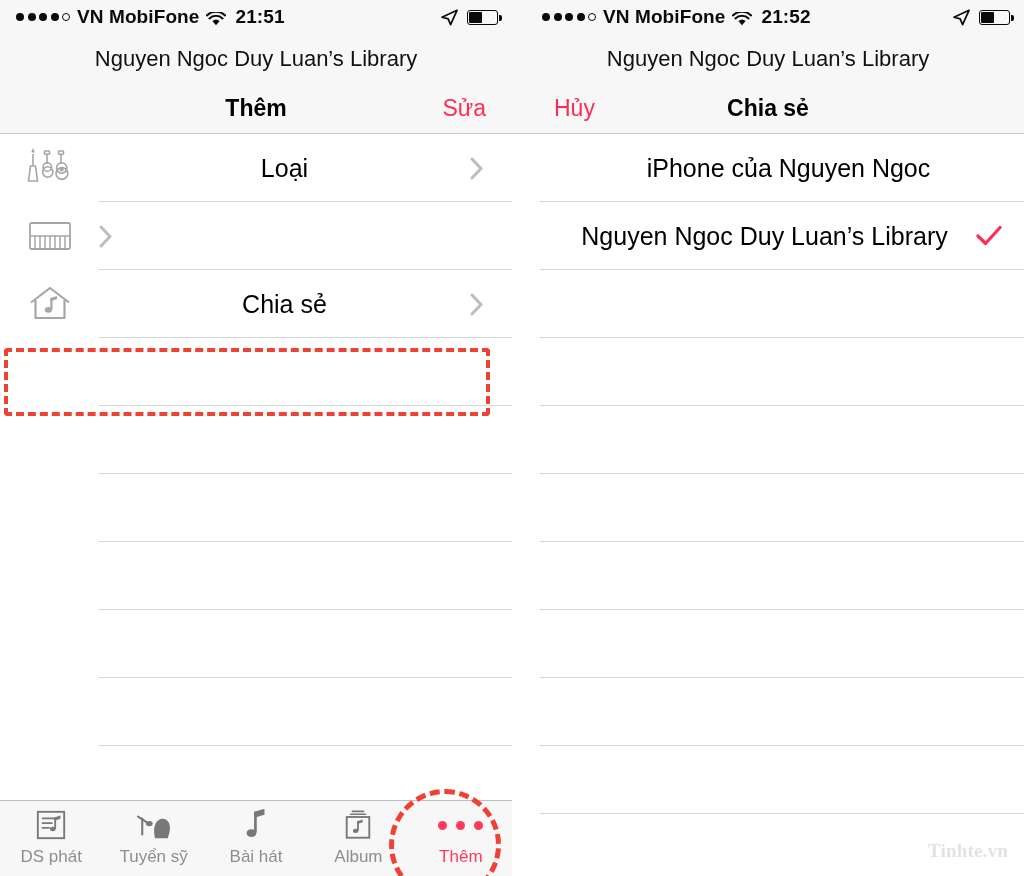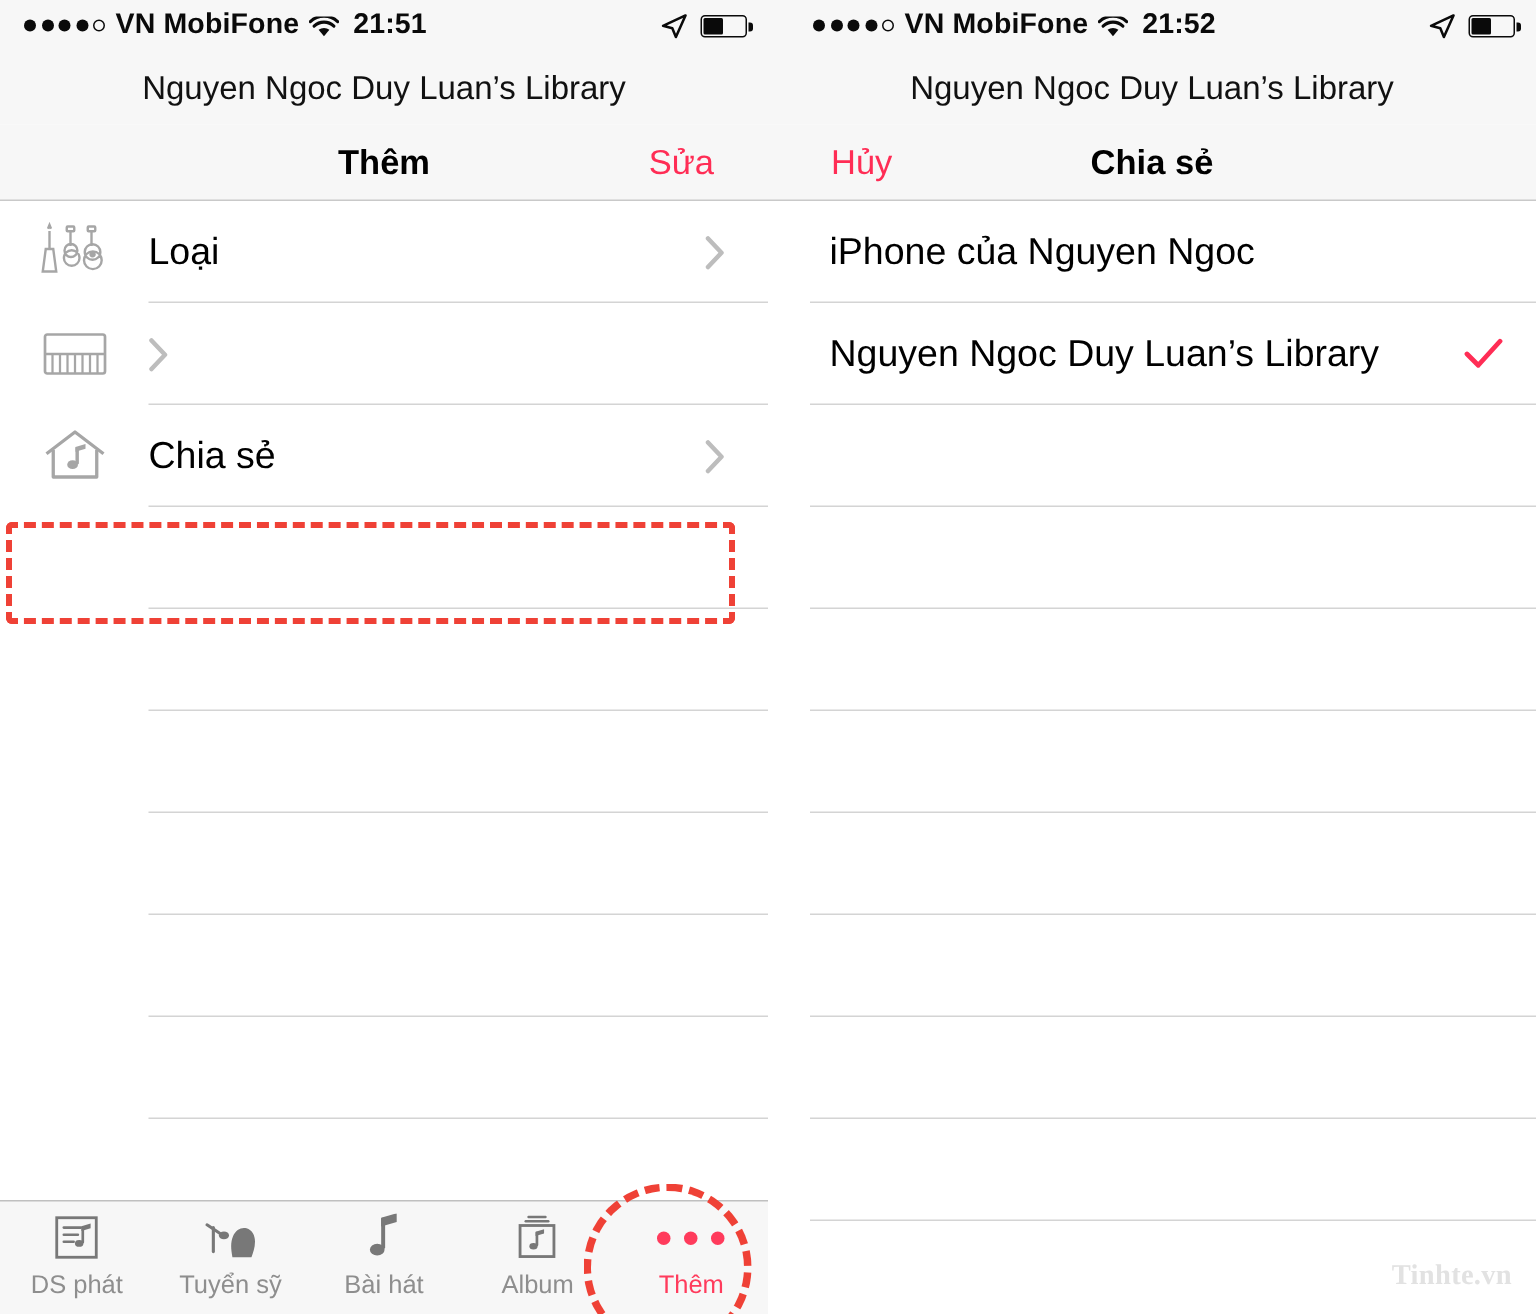--- a/index.html
+++ b/index.html
@@ -110,25 +110,25 @@
     font-weight: bold;
     color: #000;
     pointer-events: none;
   }
   .nav-action {
     position: absolute;
     font-size: 23px;
     color: #ff2d55;
     cursor: pointer;
   }
-  .nav-action.right { right: 36px; }
+  .nav-action.right { right: 26px; }
   .nav-action.left  { left: 42px; }
 
   
-  .list { position: relative; background: #ffffff; }
+  .list { position: relative; background: #ffffff; text-align: center; }
   .row {
     position: relative;
     height: 68px;
     display: flex;
     align-items: center;
     background: #ffffff;
   }
   .row .sep {
     position: absolute;
     bottom: 0;

